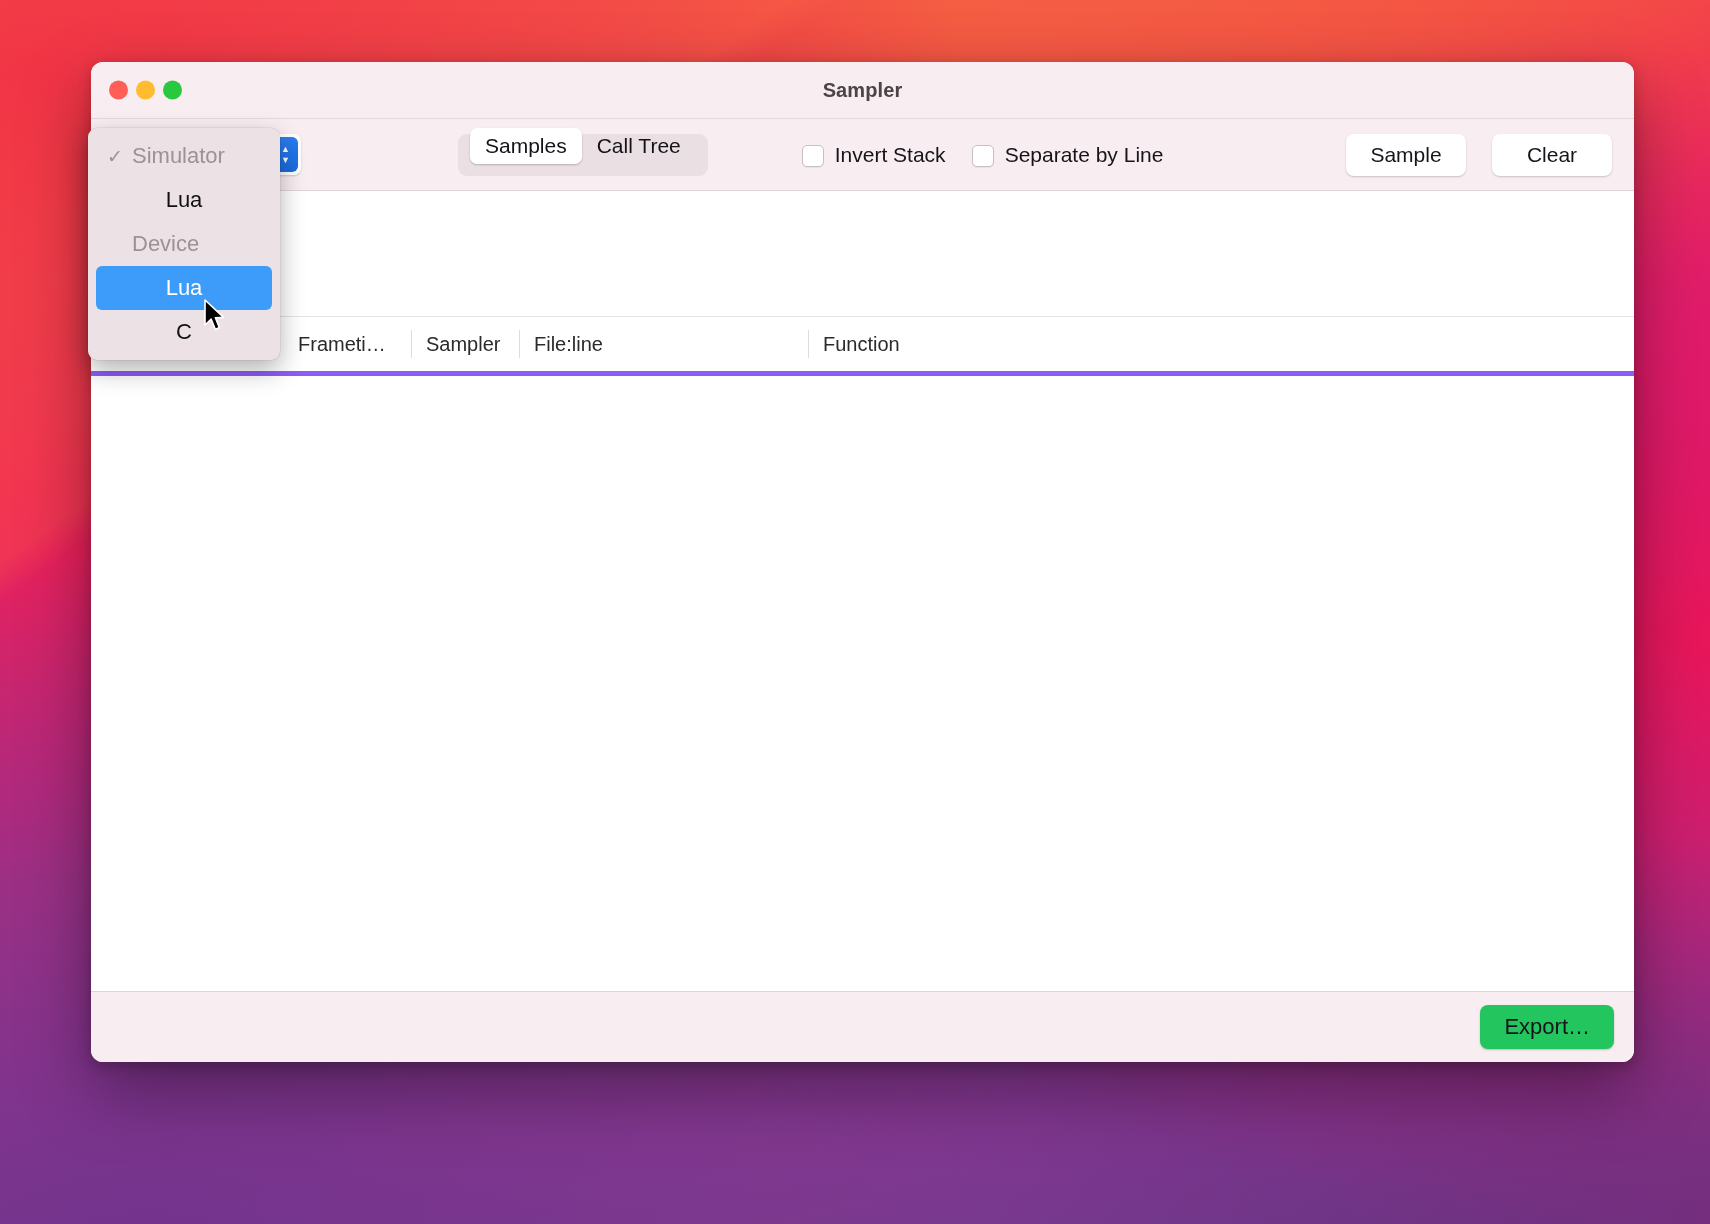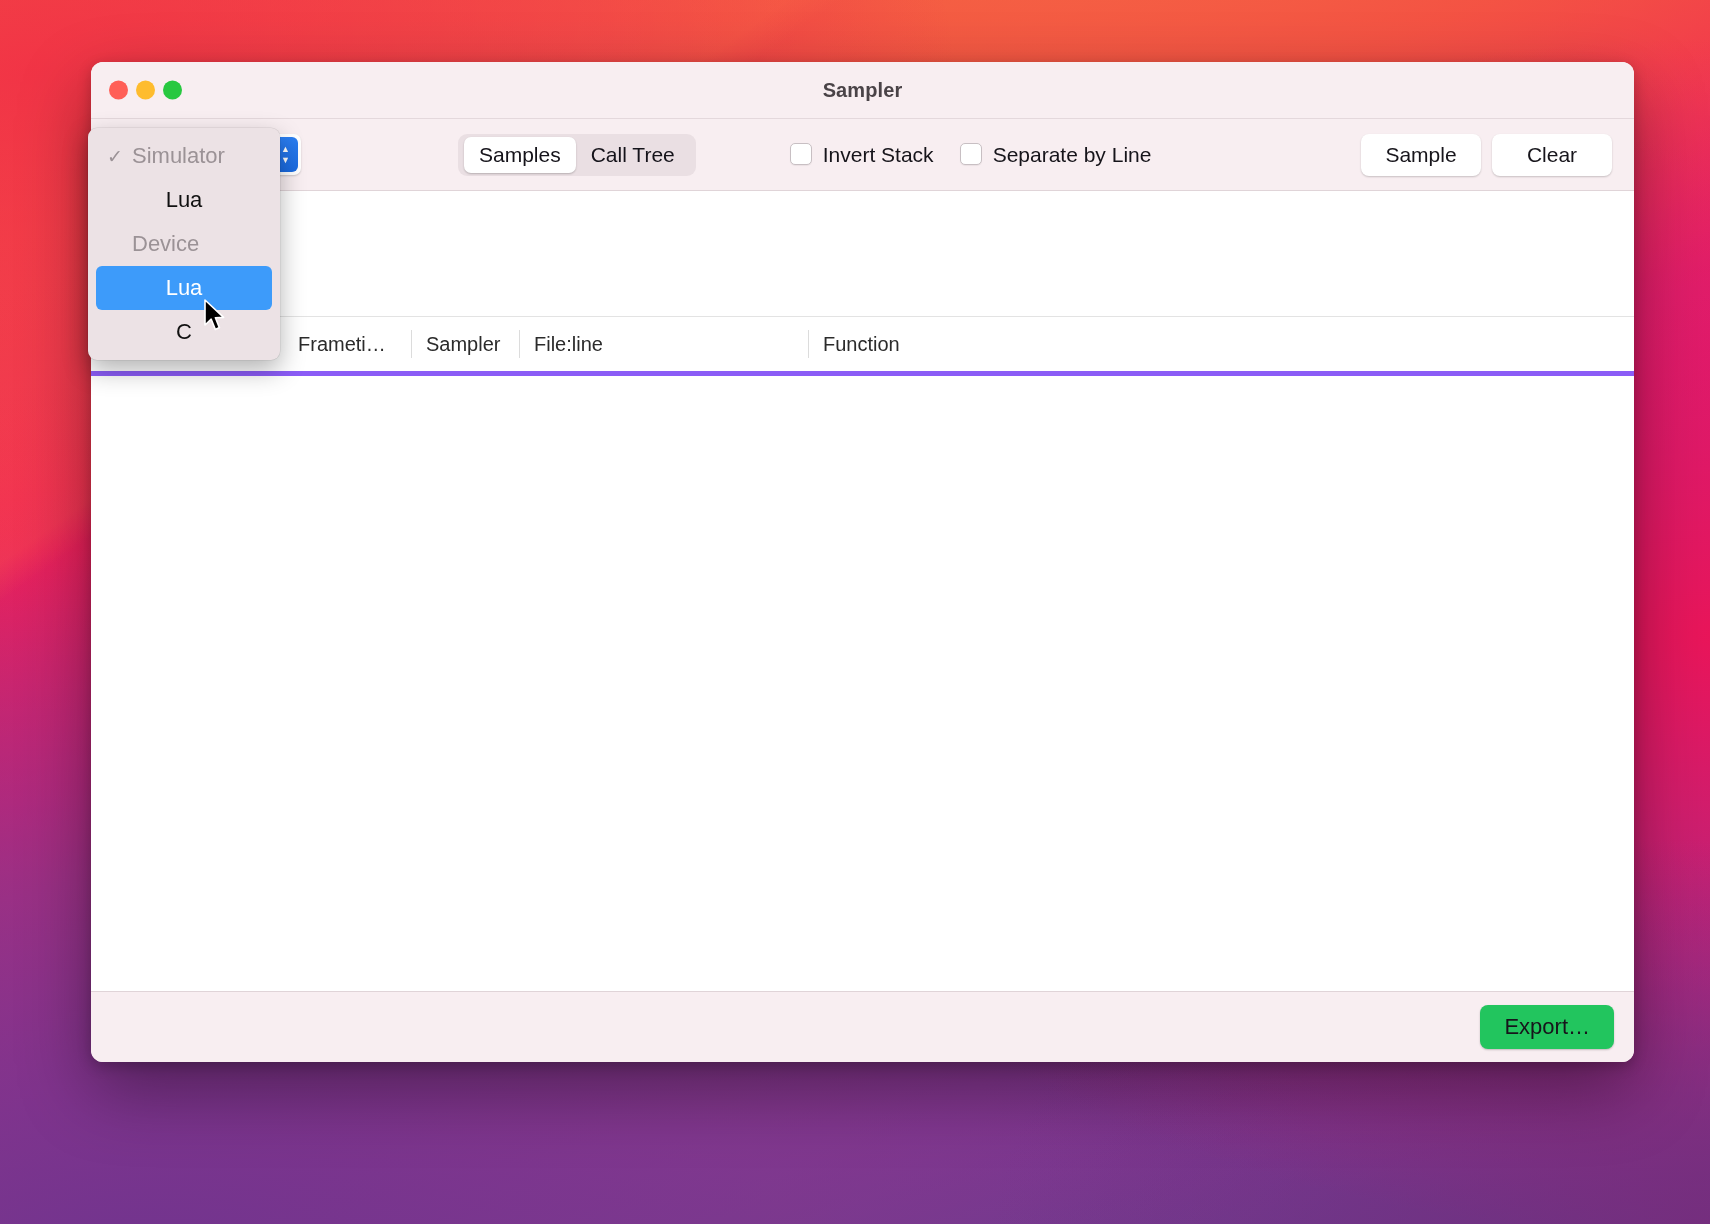--- a/index.html
+++ b/index.html
@@ -152,24 +152,24 @@
     color: #fff;
     font-size: 9px;
     line-height: 7px;
   }
 
   .tb-spacer-left { width: 220px; flex: 0 0 220px; }
 
   
   #segmented {
     display: flex;
-    align-items: center;
+    align-items: flex-end;
     background: #eadfe3;
     border-radius: 9px;
-    padding: 6px;
+    padding: 12px;
     height: 42px;
     box-sizing: border-box;
     margin-left: 129px;
   }
   .seg {
     display: flex;
     align-items: center;
     justify-content: center;
     height: 36px;
     padding: 0 15px;
@@ -183,37 +183,37 @@
     box-shadow: 0 1px 2px rgba(0,0,0,0.22);
   }
 
   
   #checkbox-group {
     display: flex;
     align-items: center;
     gap: 26px;
     margin-left: 94px;
   }
-  .cb-item { display: flex; align-items: flex-start; gap: 11px; }
+  .cb-item { display: flex; align-items: flex-end; gap: 11px; }
   .cb-box {
     width: 22px;
     height: 22px;
     border-radius: 5px;
     background: #ffffff;
     border: 1px solid #c8bfc3;
     box-shadow: 0 1px 1px rgba(0,0,0,0.06);
     box-sizing: border-box;
   }
   .cb-label { font-size: 21px; color: #16141a; white-space: nowrap; }
 
   #toolbar-right {
     margin-left: auto;
     display: flex;
     align-items: center;
-    gap: 11px;
+    gap: 26px;
   }
   .tb-btn {
     background: #ffffff;
     border: none;
     border-radius: 8px;
     height: 42px;
     min-width: 120px;
     padding: 0 20px;
     font-size: 21px;
     font-family: "Liberation Sans", sans-serif;

